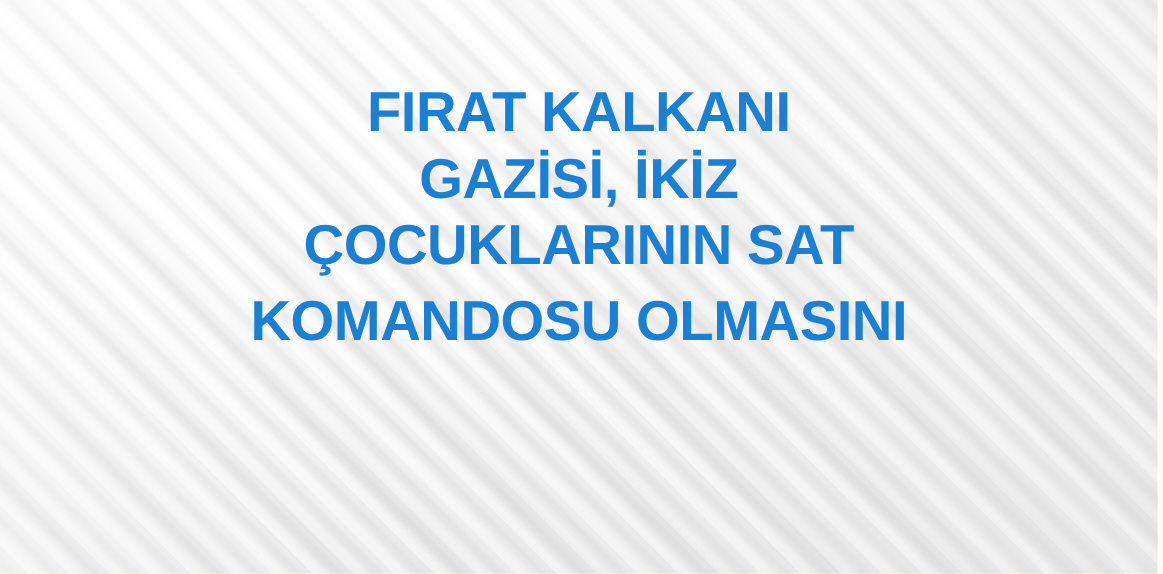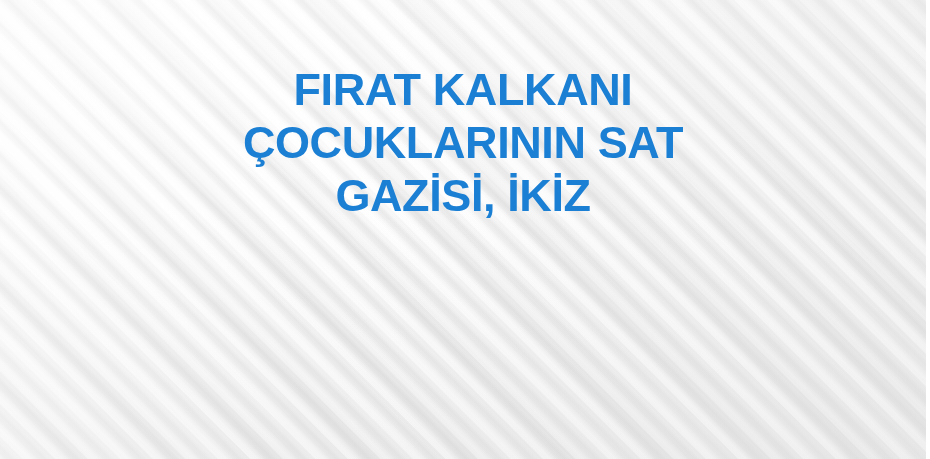--- a/index.html
+++ b/index.html
@@ -126,21 +126,22 @@
 
   <div class="bg-base"></div>
   <div class="bg-stripes"></div>
   <div class="bg-stripes-soft"></div>
   <div class="bg-vignette"></div>
 
   <div class="headline">
 
     <div class="para para-1">
       <span class="line">FIRAT KALKANI</span>
+      <span class="line">GAZİSİ, İKİZ</span>
       <span class="line">ÇOCUKLARININ SAT</span>
-      <span class="line">GAZİSİ, İKİZ</span>
     </div>
 
     <div class="para para-2">
+      <span class="line">KOMANDOSU OLMASINI</span>
     </div>
 
   </div>
 </div>
 
 </body></html>

